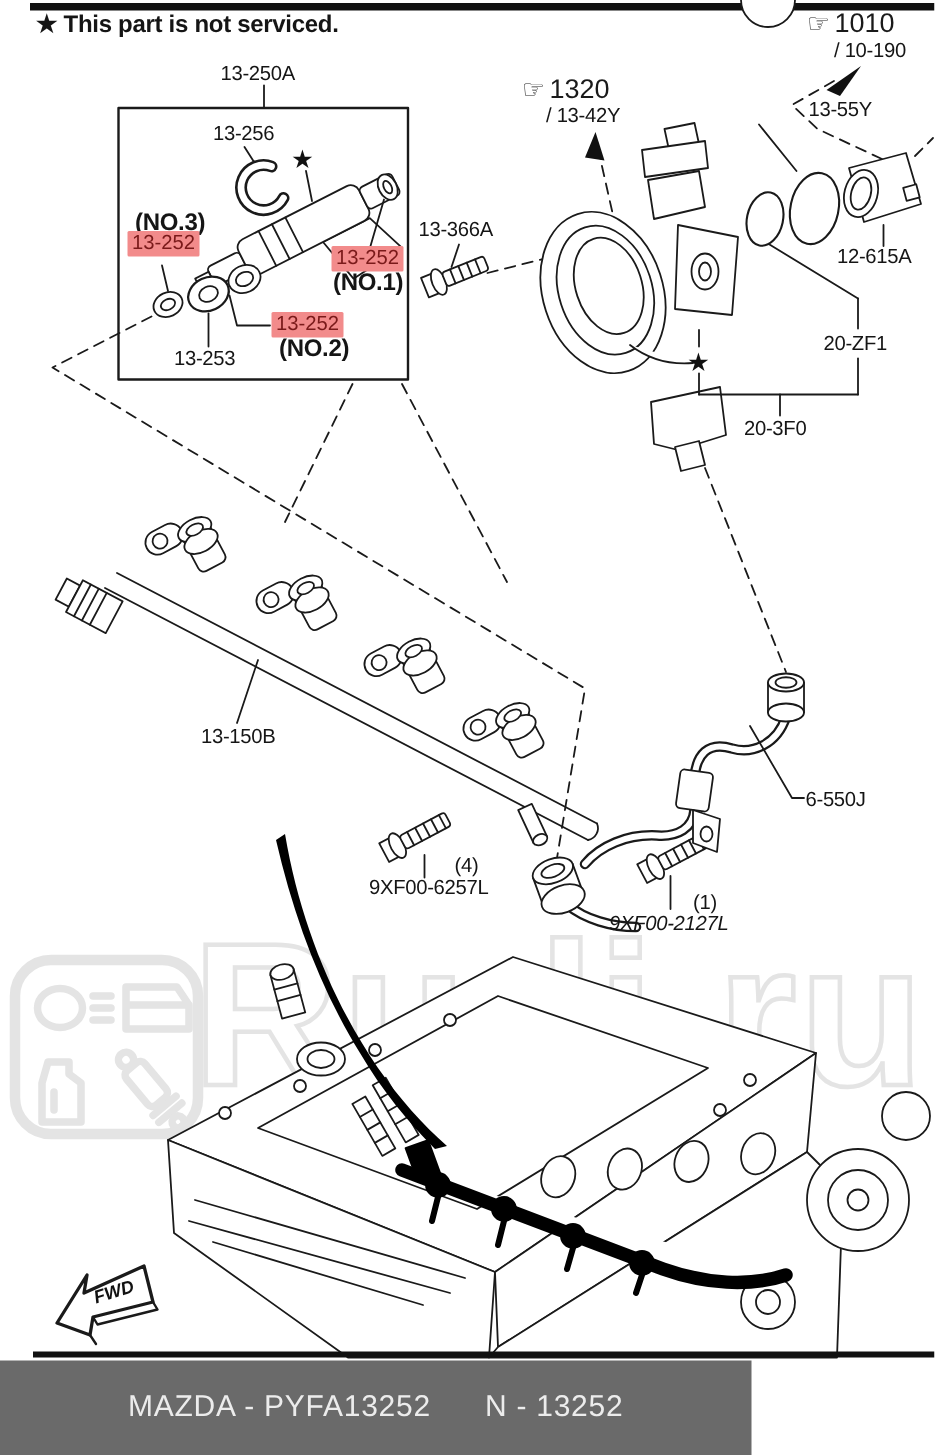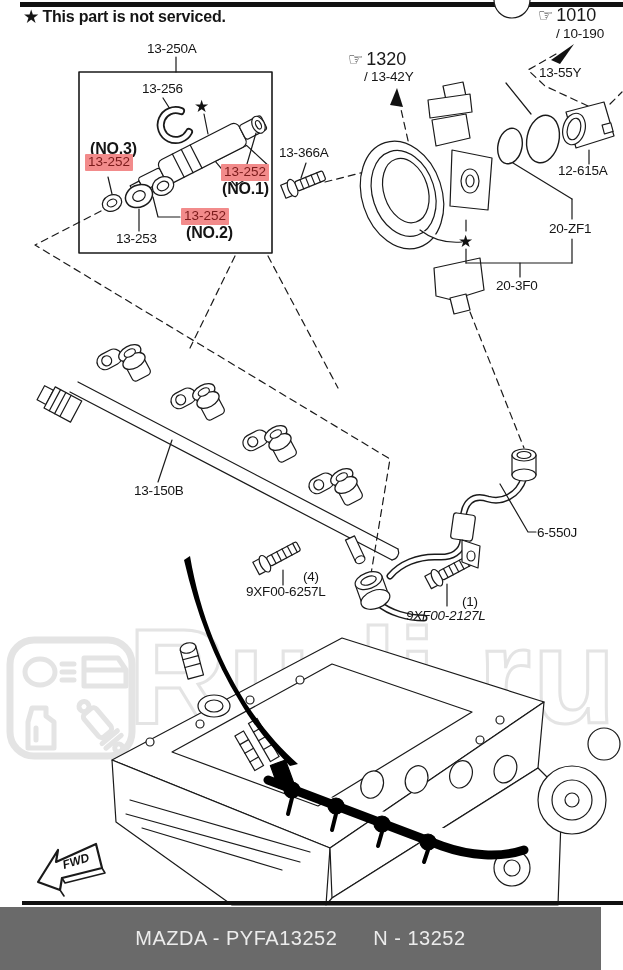--- a/index.html
+++ b/index.html
@@ -8,21 +8,21 @@
   .lbl{position:absolute;white-space:nowrap;font-size:13.5px;line-height:1.05;color:#151515;letter-spacing:-.2px;}
   .sm{font-size:16px;font-weight:bold;}
   .big{font-size:18px;letter-spacing:0;}
   .hl{position:absolute;white-space:nowrap;font-size:13.5px;line-height:1.1;padding:1px 3px;border-radius:1px;}
   .ref{position:absolute;display:flex;align-items:center;gap:3px;}
   .ptr{font-size:17px;line-height:1;}
   #watermark-text{position:absolute;left:128px;top:608px;font-size:136px;font-weight:bold;
        line-height:1;color:transparent;-webkit-text-stroke:3px #e4e4e4;letter-spacing:2px;}
   #watermark-box{position:absolute;left:6px;top:636px;}
   #diagram-svg{position:absolute;left:0;top:0;}
-  #footer-bar{position:absolute;left:0;top:907px;width:601px;height:63px;display:flex;
+  #footer-bar{position:absolute;left:0;top:907px;width:501px;height:63px;display:flex;
        align-items:center;justify-content:center;gap:36px;font-size:20px;letter-spacing:.5px;}
 </style>
 </head>
 <body>
 
 <div id="watermark-text">Rudi.ru</div>
 <svg id="watermark-box" width="132" height="126" viewBox="0 0 132 126">
   <g stroke="#e4e4e4" fill="none" stroke-width="5" stroke-linejoin="round" stroke-linecap="round">
     <rect x="4" y="4" width="122" height="116" rx="24" stroke-width="7"></rect>
     <ellipse cx="34" cy="36" rx="15" ry="13"></ellipse>

